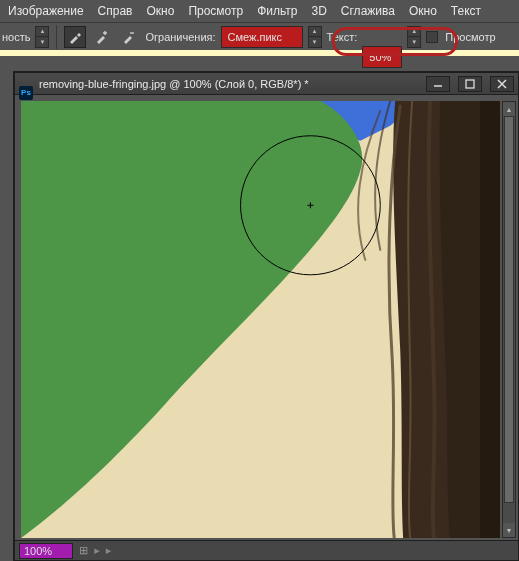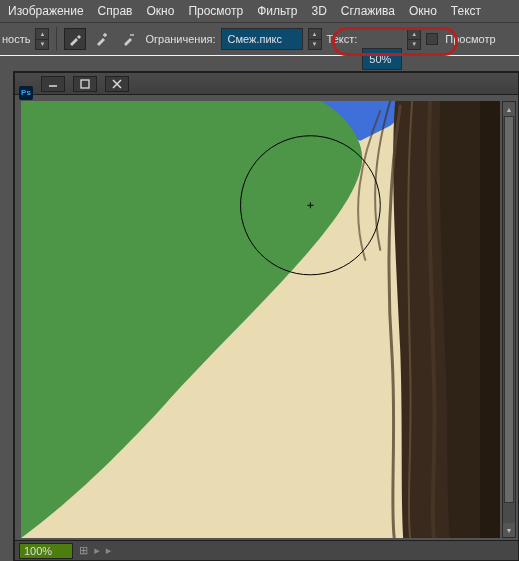--- a/index.html
+++ b/index.html
@@ -25,31 +25,31 @@
   }
   .menubar span { cursor: default; }
 
   
   .optionsbar {
     display: flex;
     align-items: center;
     height: 34px;
     background: #535353;
     border-top: 1px solid #3a3a3a;
-    border-bottom: 1px solid #fef9c3;
+    border-bottom: 6px solid #fef9c3;
     padding: 0 2px;
     gap: 5px;
     font-size: 11px;
     white-space: nowrap;
   }
   .opt-sep { width:1px; height:24px; background:#3a3a3a; margin:0 2px; }
   .opt-label { color:#e0e0e0; }
   .dropdown {
     display:flex; align-items:center;
-    background:#0c4a6e; border:1px solid #2a2a2a;
+    background:#b91c1c; border:1px solid #2a2a2a;
     height:22px; padding:0 6px; gap:6px;
     color:#e0e0e0;
   }
   .spinner {
     display:flex; flex-direction:column;
     width:14px; height:22px;
     border:1px solid #2a2a2a; background:#404040;
   }
   .spinner div { flex:1; display:flex; align-items:center; justify-content:center; font-size:6px; color:#bbb; }
   .spinner div:first-child { border-bottom:1px solid #2a2a2a; }
@@ -139,21 +139,21 @@
     left:0; right:0; bottom:0;
     height:20px;
     background:#464646;
     border-top:1px solid #1e1e1e;
     display:flex; align-items:center;
     font-size:11px; color:#ddd;
     gap:6px; padding:0 4px;
   }
   .status-zoom {
     width:54px; height:16px;
-    background:#4d7c0f; border:1px solid #222;
+    background:#a21caf; border:1px solid #222;
     display:flex; align-items:center; padding:0 4px;
   }
   .status-sep { color:#888; }
 </style>
 </head>
 <body>
 
 <div class="menubar">
   <span>Изображение</span>
   <span>Справ</span>
@@ -212,20 +212,21 @@
 
   <span class="checkbox"></span>
   <span class="opt-label">Просмотр</span>
 </div>
 
 <div class="tolerance-highlight"></div>
 
 <div class="docwin">
   <div class="doc-titlebar">
     <div class="ps-icon">Ps</div>
+    <div class="doc-title">removing-blue-fringing.jpg @ 100% (Слой 0, RGB/8*) *</div>
     <div class="winbtn">
       <svg width="10" height="10">
           <line x1="1" y1="7" x2="9" y2="7" stroke="#ddd" stroke-width="1.5"></line>
         </svg>
     </div>
     <div class="winbtn">
       <svg width="10" height="10">
           <rect x="1" y="1" width="8" height="8" fill="none" stroke="#ddd" stroke-width="1.3"></rect>
         </svg>
     </div>

